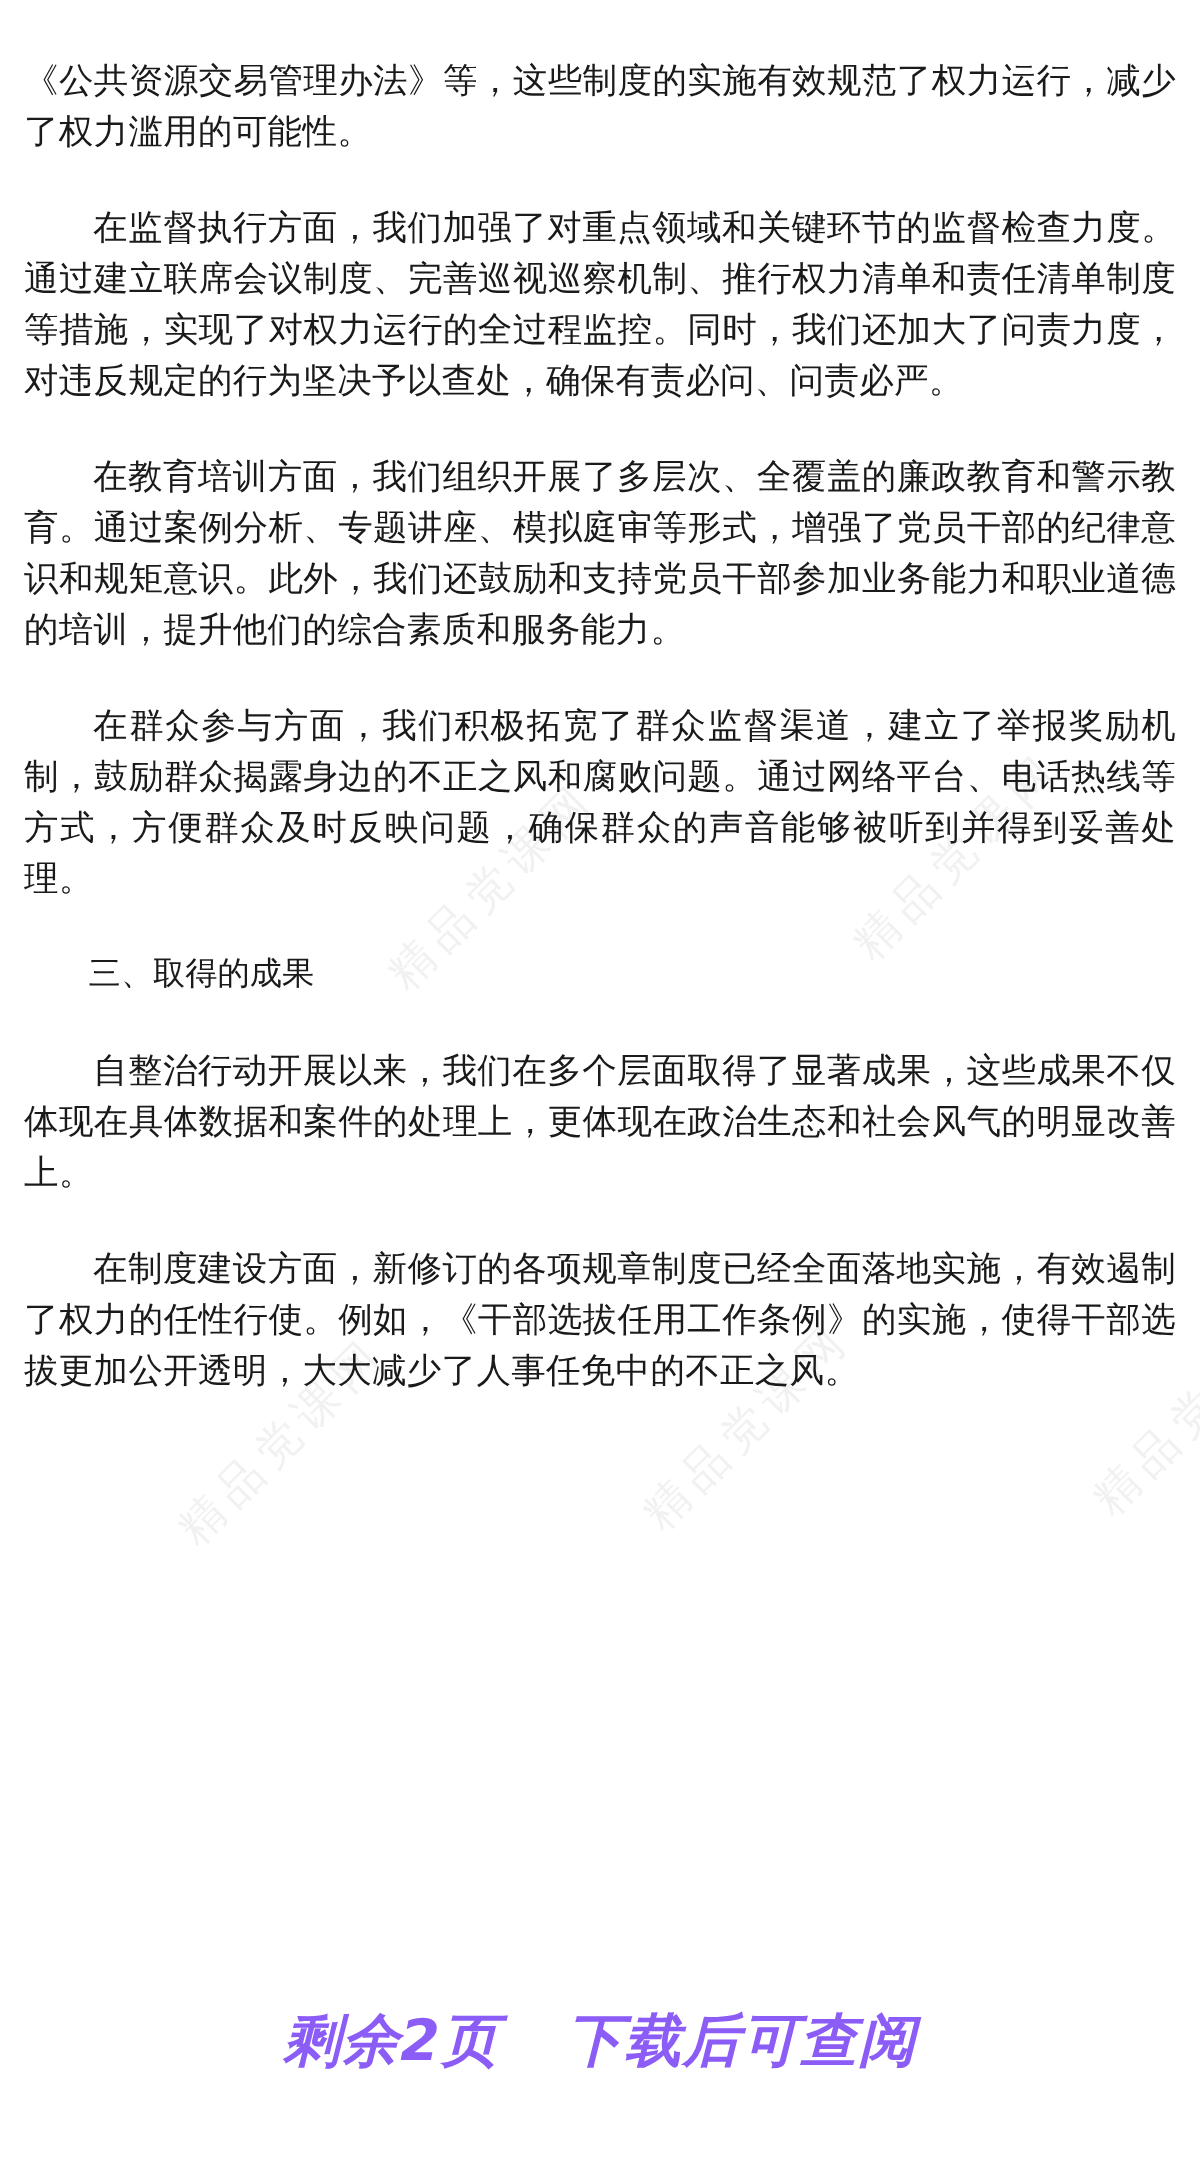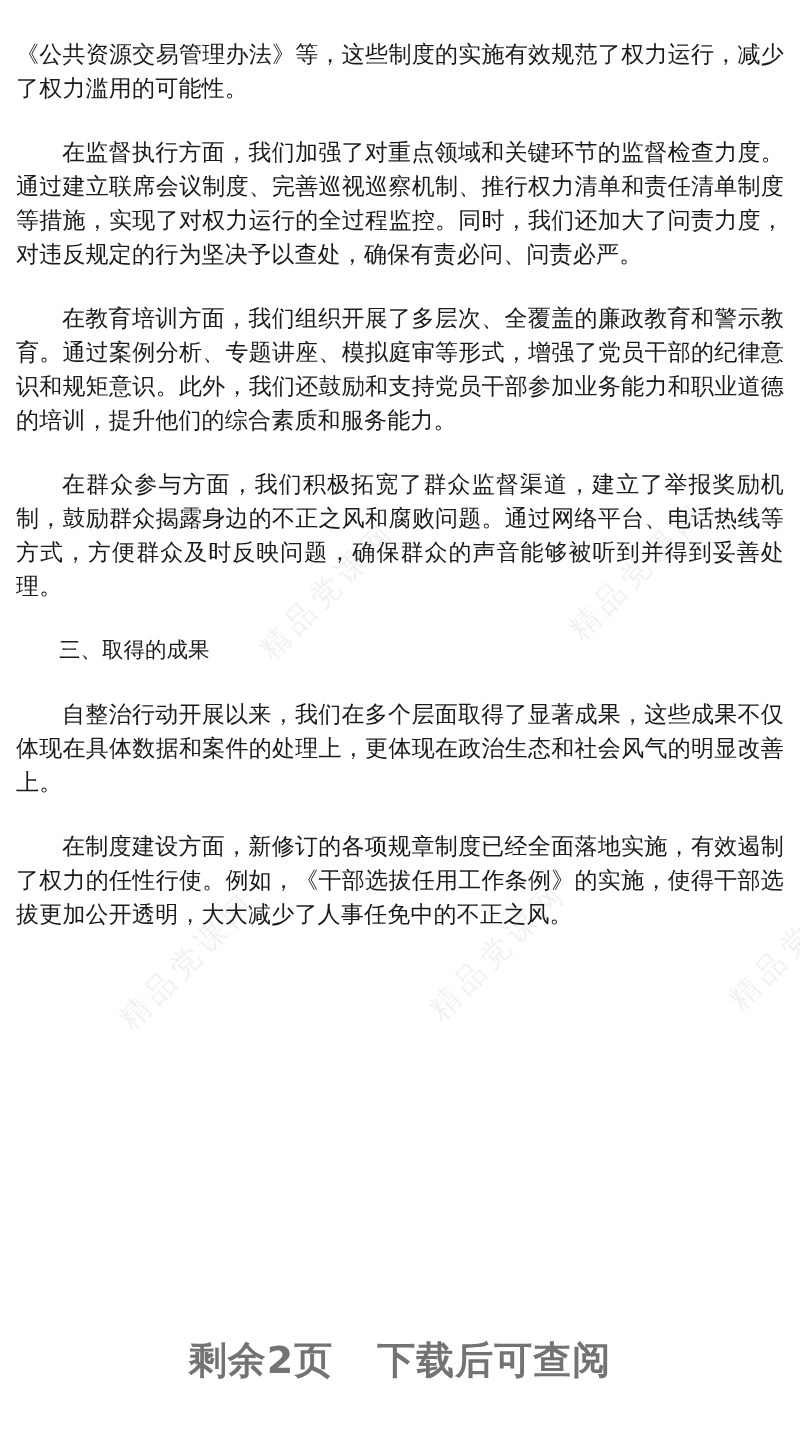--- a/index.html
+++ b/index.html
@@ -58,22 +58,23 @@
     }
     .footer-banner {
       position: absolute;
       left: 0;
       top: 1335px;
       width: 800px;
       text-align: center;
       font-family: "DejaVu Sans", "Liberation Sans", sans-serif;
       font-weight: bold;
       font-size: 38px;
-      color: #737373;
+      color: #8b5cf6;
       letter-spacing: 1px;
+      font-style: italic;
     }
     .footer-banner .gap {
       display: inline-block;
       width: 44px;
     }
   </style>
 </head>
 <body>
 
 <div class="page">

